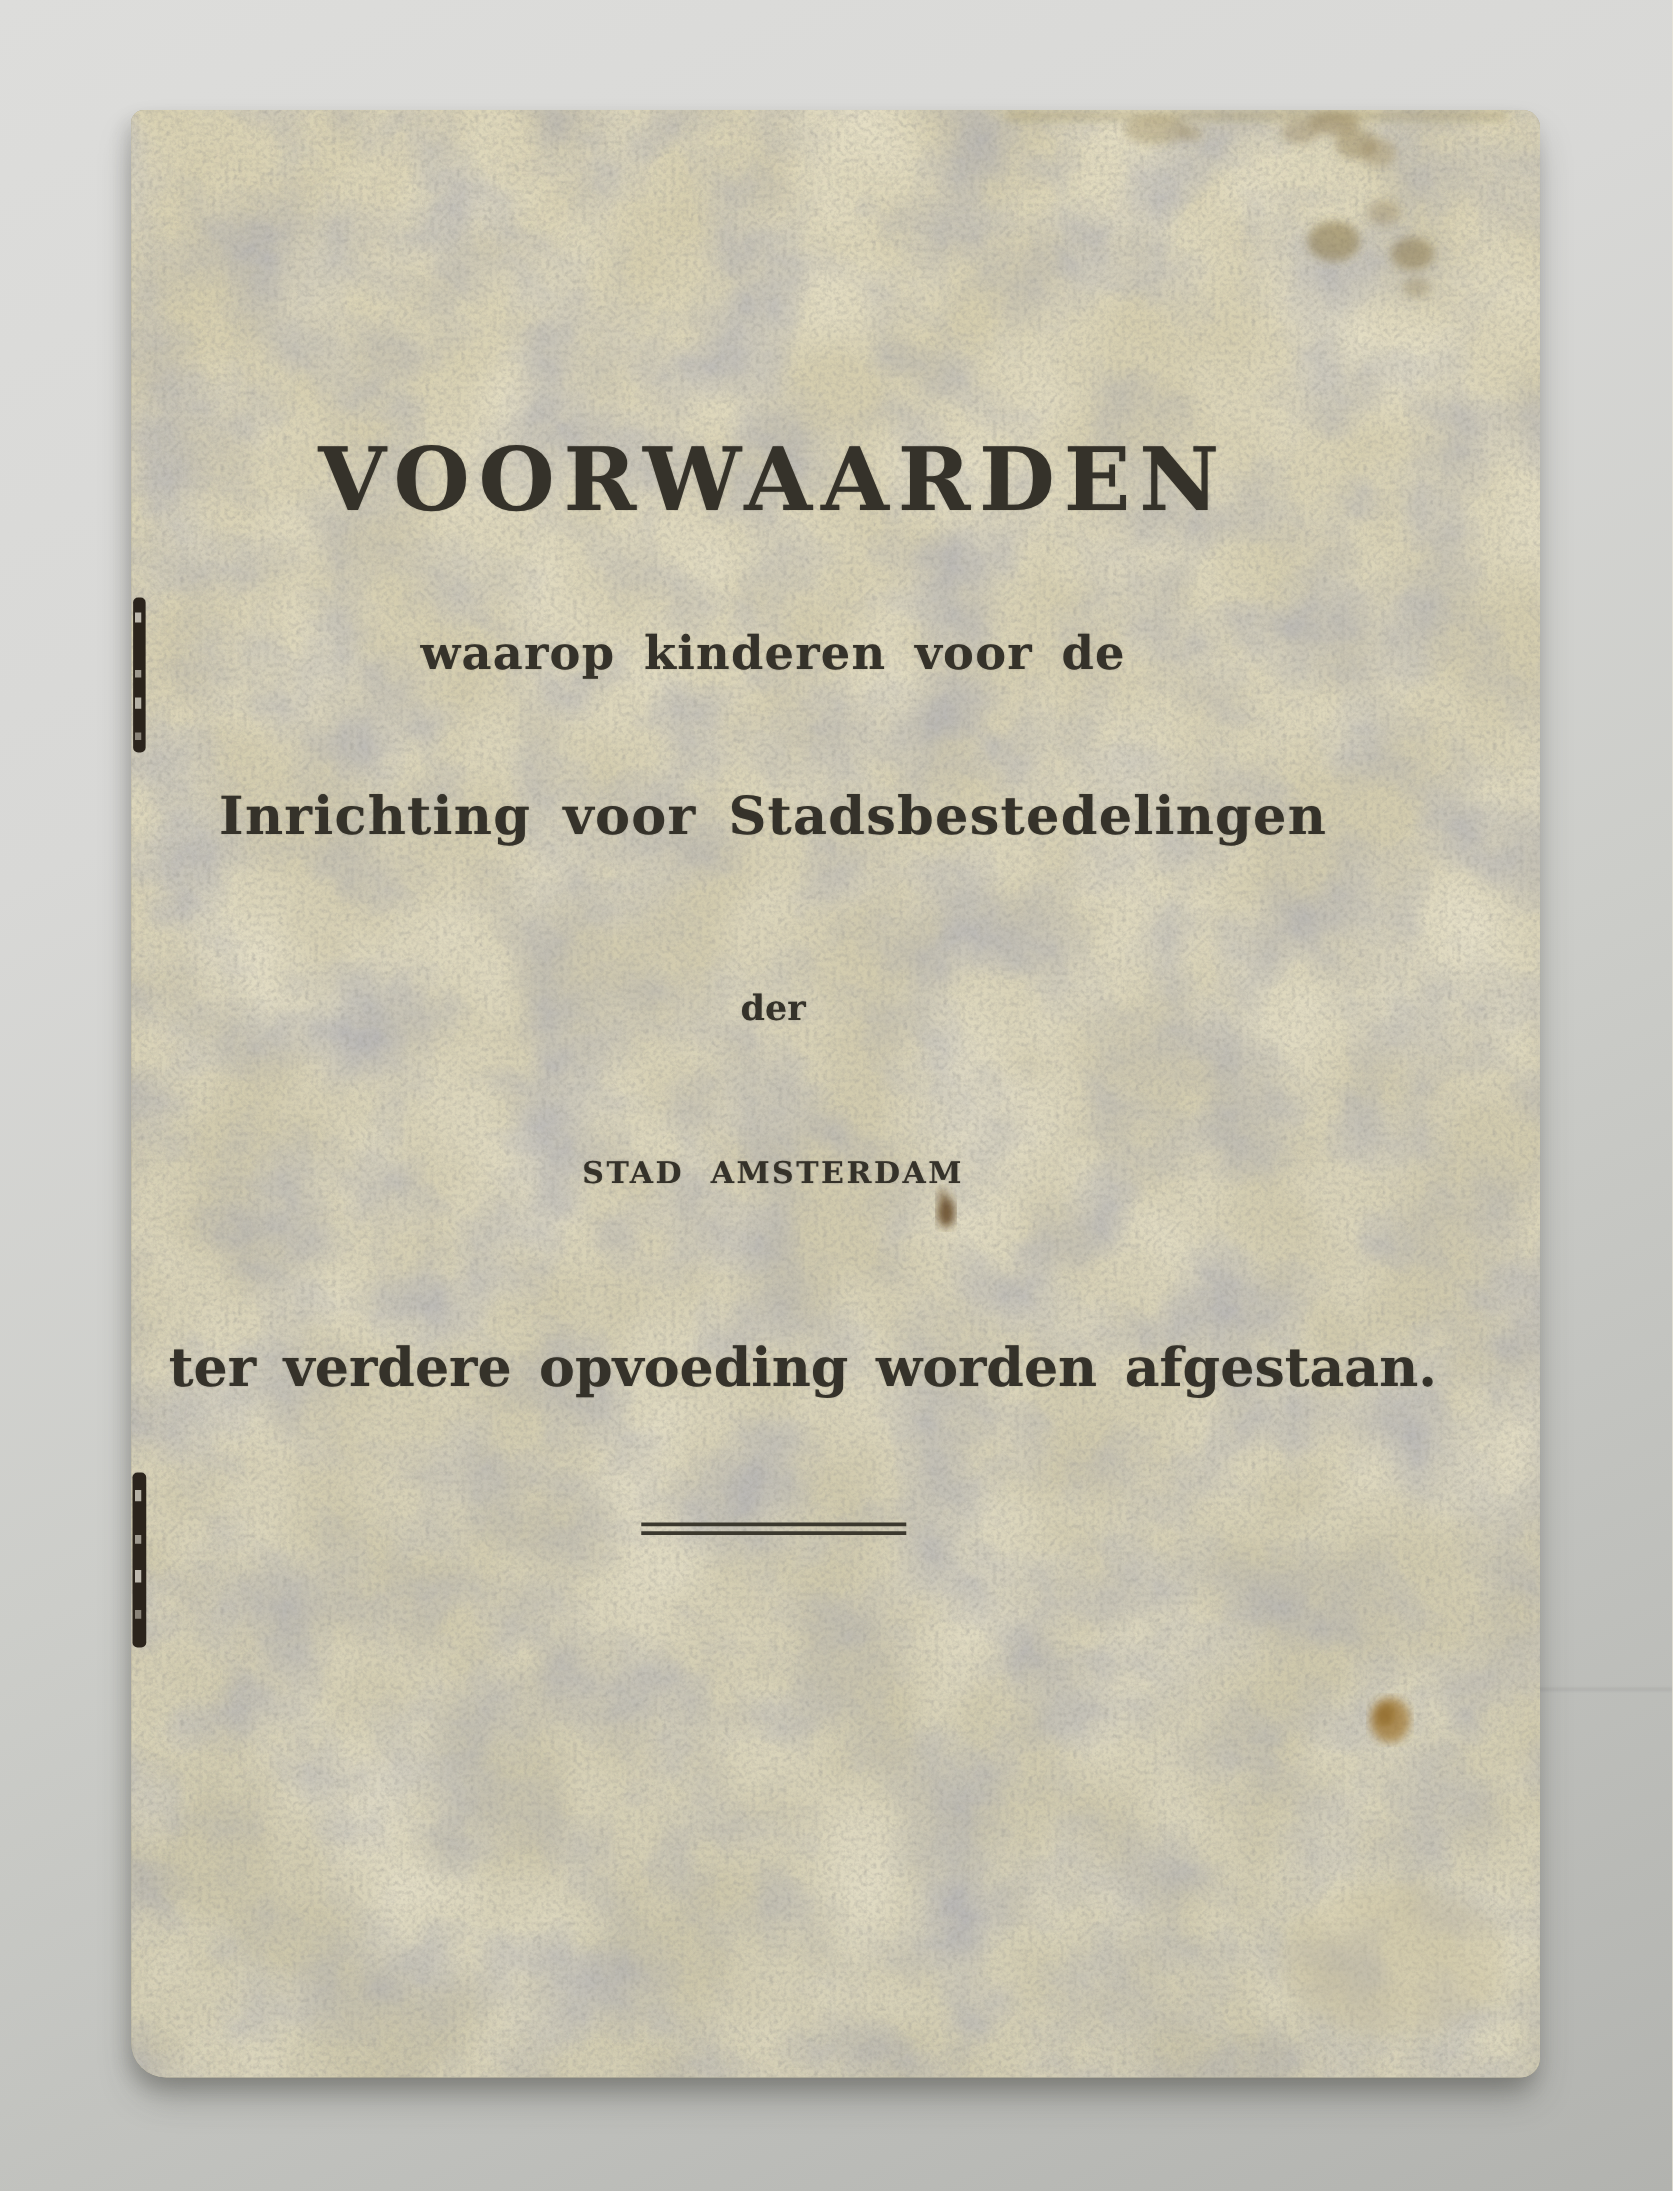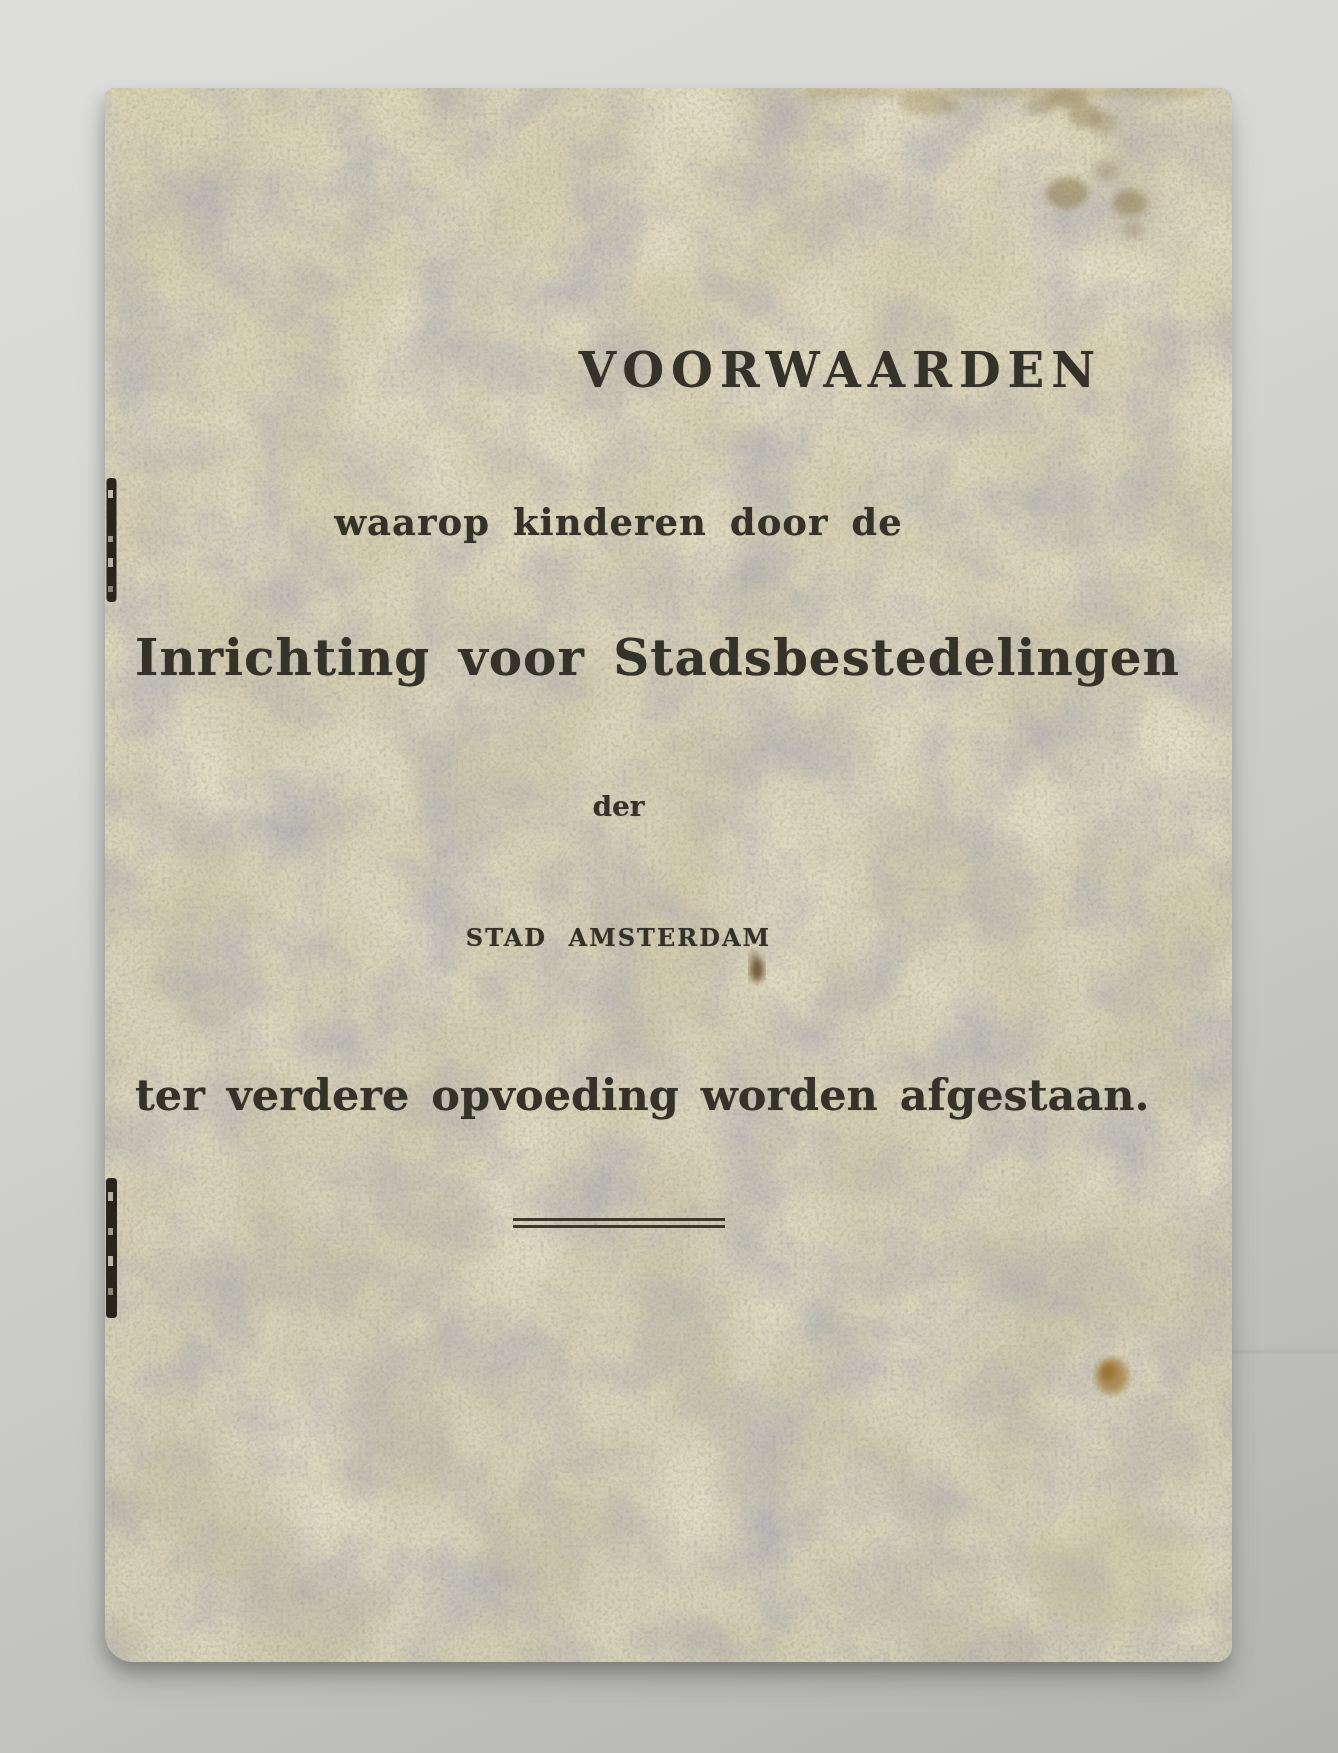--- a/index.html
+++ b/index.html
@@ -47,23 +47,23 @@
   }
   .cover-line {
     position: absolute;
     width: 100%;
     text-align: center;
     color: #35322a;
     font-weight: bold;
     text-shadow: 0 0 1px rgba(53,50,42,0.45);
     white-space: nowrap;
   }
-  .line-title       { top: 254px; font-size: 48px; letter-spacing: 7px; text-align: right; }
+  .line-title       { top: 254px; font-size: 70px; letter-spacing: 7px; }
   .line-subtitle    { top: 498px; font-size: 37px; word-spacing: 9px;  letter-spacing: 1px; }
-  .line-institution { top: 552px; font-size: 50px; word-spacing: 10px; letter-spacing: 1px; }
+  .line-institution { top: 552px; font-size: 42px; word-spacing: 10px; letter-spacing: 1px; }
   .line-connector   { top: 772px; font-size: 28px; }
   .line-city        { top: 924px; font-size: 24px; letter-spacing: 2px; word-spacing: 11px; }
   .line-tagline     { top: 982px; font-size: 43px; word-spacing: 7px; }
   
   .line-subtitle    { top: 412px; }
   .line-institution { top: 540px; }
   .line-connector   { top: 702px; }
   .line-city        { top: 835px; }
   .line-tagline     { top: 982px; }
 
@@ -156,21 +156,21 @@
         <rect x="3" y="1104" width="5" height="9" fill="#d8d4c8" opacity="0.80"></rect>
         <rect x="3" y="1140" width="5" height="7" fill="#cfcabd" opacity="0.70"></rect>
         <rect x="3" y="1168" width="5" height="10" fill="#d8d4c8" opacity="0.85"></rect>
         <rect x="3" y="1200" width="5" height="7" fill="#c8c3b6" opacity="0.60"></rect>
       </g>
     </svg>
 
     <div class="text-area">
       <div class="cover-line line-title">VOORWAARDEN</div>
 
-      <div class="cover-line line-subtitle">waarop kinderen door de</div>
+      <div class="cover-line line-subtitle">waarop kinderen voor de</div>
 
       <div class="cover-line line-institution">Inrichting voor Stadsbestedelingen</div>
 
       <div class="cover-line line-connector">der</div>
 
       <div class="cover-line line-city">STAD AMSTERDAM</div>
 
       <div class="cover-line line-tagline">ter verdere opvoeding worden afgestaan.</div>
 
       <div class="double-rule"></div>

